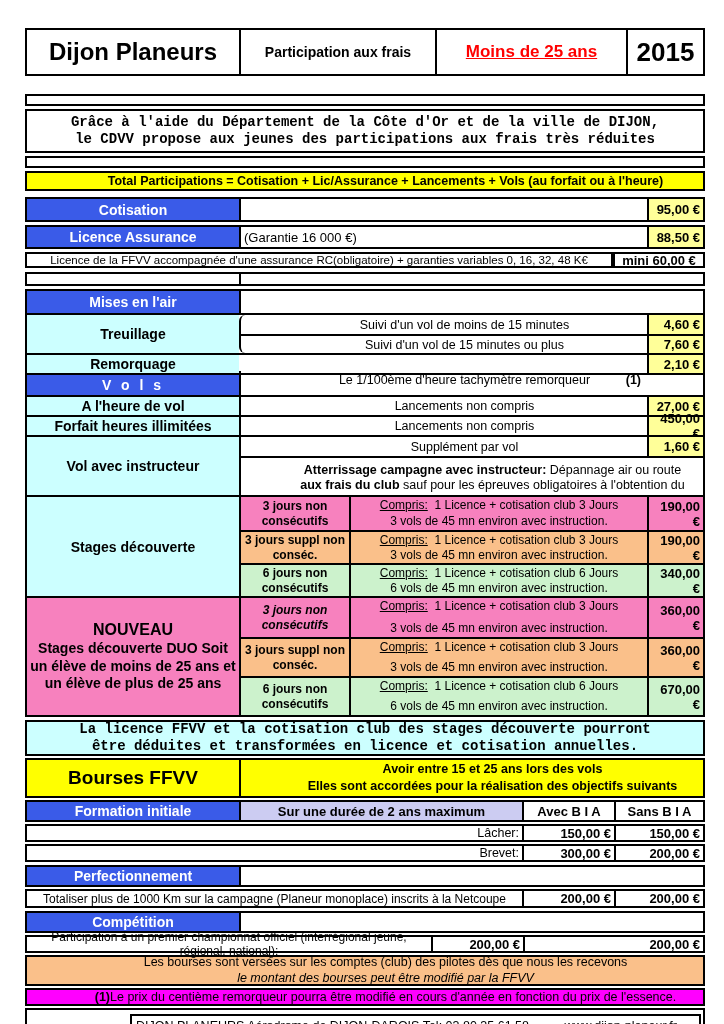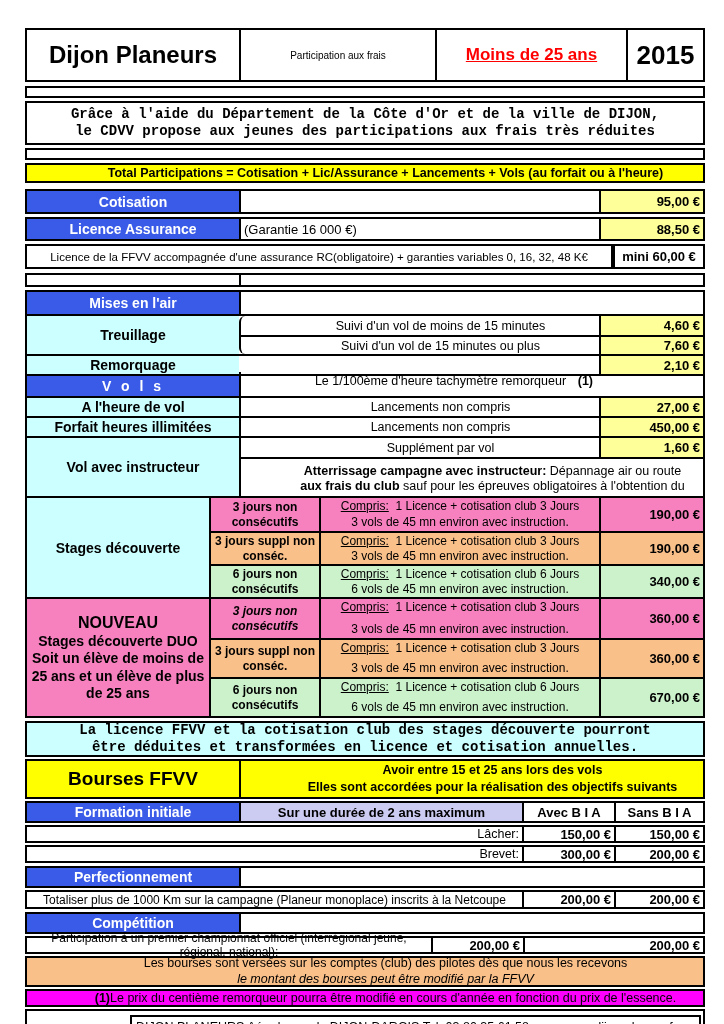--- a/index.html
+++ b/index.html
@@ -9,21 +9,21 @@
   .sec{box-sizing:border-box;border:2px solid #000;margin-bottom:3px;width:680px;background:#fff;}
   .r{display:flex;box-sizing:border-box;}
   .r + .r{border-top:2px solid #000;}
   .c{box-sizing:border-box;display:flex;align-items:center;justify-content:center;text-align:center;padding:1px 3px;min-height:100%;}
   .c + .c{border-left:2px solid #000;}
   .col{flex-direction:column;justify-content:center;}
   .grow{flex:1;}
   
   .w-label{width:212px;}
   .w-sub{width:108px;}
-  .w-price{width:104px;}
+  .w-price{width:56px;}
   .w-desc{width:388px;}
   .w-sdesc{width:280px;justify-content:space-between;}
   .w-lav{width:283px;}
   .w-bia{width:92px;}
   .w-bia2{width:89px;}
   
   .b{font-weight:bold;}
   .i{font-style:italic;}
   .u{text-decoration:underline;}
   .blue{background:#3A5BE8;color:#fff;font-weight:bold;font-size:14px;}
@@ -33,35 +33,35 @@
   .pink{background:#F781BE;}
   .orange{background:#FAC08A;}
   .green{background:#CCF2CC;}
   .lav{background:#CCCCF2;}
   .magenta{background:#FF00FF;}
   .fs12{font-size:12px;}
   .fs125{font-size:12.5px;padding-left:44px;}
   .fs13{font-size:13px;}
   .fs14{font-size:14px;font-family:Liberation Mono, monospace;}
   .hdr-club{font-size:24px;font-weight:bold;}
-  .hdr-part{font-size:10px;font-weight:normal;}
+  .hdr-part{font-size:14px;font-weight:bold;}
   .hdr-age{font-size:17px;font-weight:bold;color:#FF0000;text-decoration:underline;}
   .hdr-year{font-size:26px;font-weight:bold;}
   .right{justify-content:flex-end;text-align:right;}
   .pricebox{border:2px solid #000;font-weight:bold;font-size:13px;}
   .line{line-height:1.25;}
   .footerbox{box-sizing:border-box;border:2px solid #000;display:flex;align-items:center;font-size:12.5px;padding:1px 4px;}
 </style>
 </head>
 <body>
 
 <div class="page">
 <div class="content">
 
-  <div class="sec" style="height:54px;margin-bottom:4px;">
+  <div class="sec" style="height:48px;margin-bottom:18px;">
     <div class="r" style="height:100%;">
       <div class="c w-label hdr-club">Dijon Planeurs</div>
       <div class="c hdr-part" style="width:196px;">Participation aux frais</div>
       <div class="c hdr-age" style="width:191px;">Moins de 25 ans</div>
       <div class="c hdr-year grow">2015</div>
     </div>
   </div>
 
   <div class="sec" style="height:12px;"></div>
 
@@ -83,21 +83,21 @@
   </div>
 
   <div class="sec" style="height:24px;">
     <div class="r" style="height:100%;">
       <div class="c w-label blue">Licence Assurance</div>
       <div class="c w-desc grow fs13" style="justify-content:flex-start;text-align:left;">(Garantie 16 000 €)</div>
       <div class="c w-price yellowcell">88,50 €</div>
     </div>
   </div>
 
-  <div class="r" style="height:25px;margin-bottom:4px;">
+  <div class="r" style="height:16px;margin-bottom:4px;">
     <div class="footerbox" style="width:588px;justify-content:center;font-size:11.5px;">Licence de la FFVV accompagnée d'une assurance RC(obligatoire) + garanties variables 0, 16, 32, 48 K€</div>
     <div class="pricebox c" style="width:92px;margin-left:0;">mini 60,00 €</div>
   </div>
 
   <div class="sec" style="height:14px;">
     <div class="r" style="height:100%;">
           <div class="c w-label"></div>
           <div class="c grow"></div>
         </div>
   </div>

